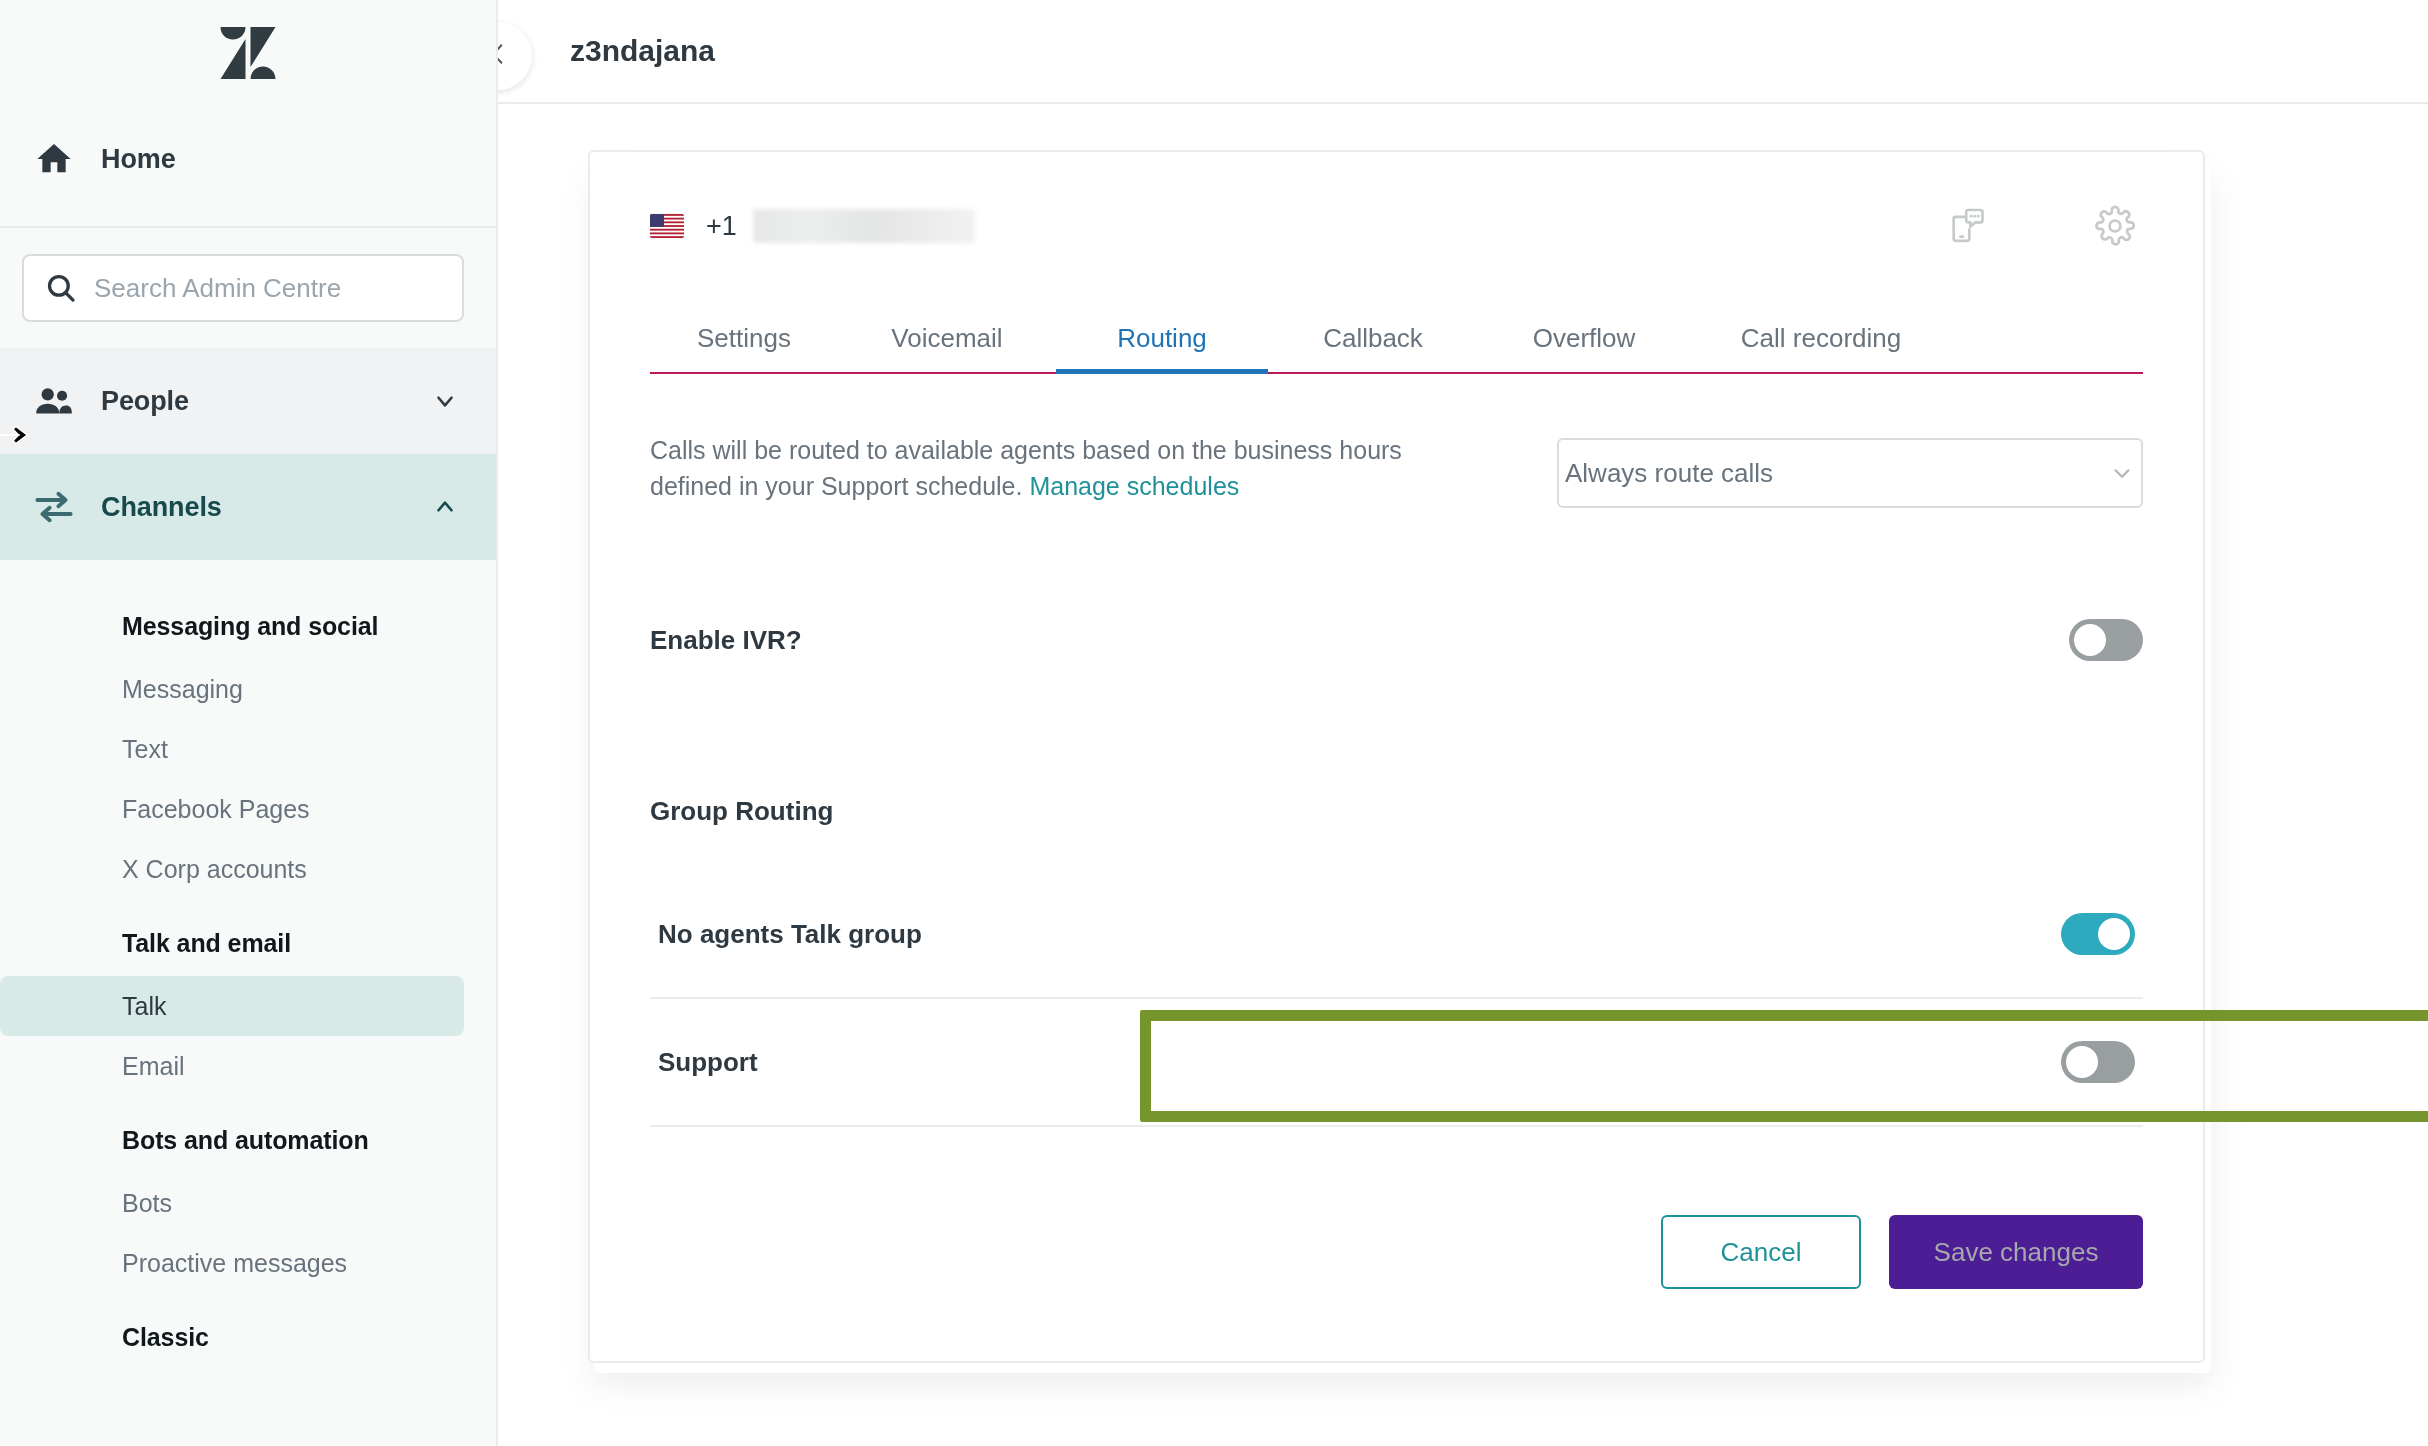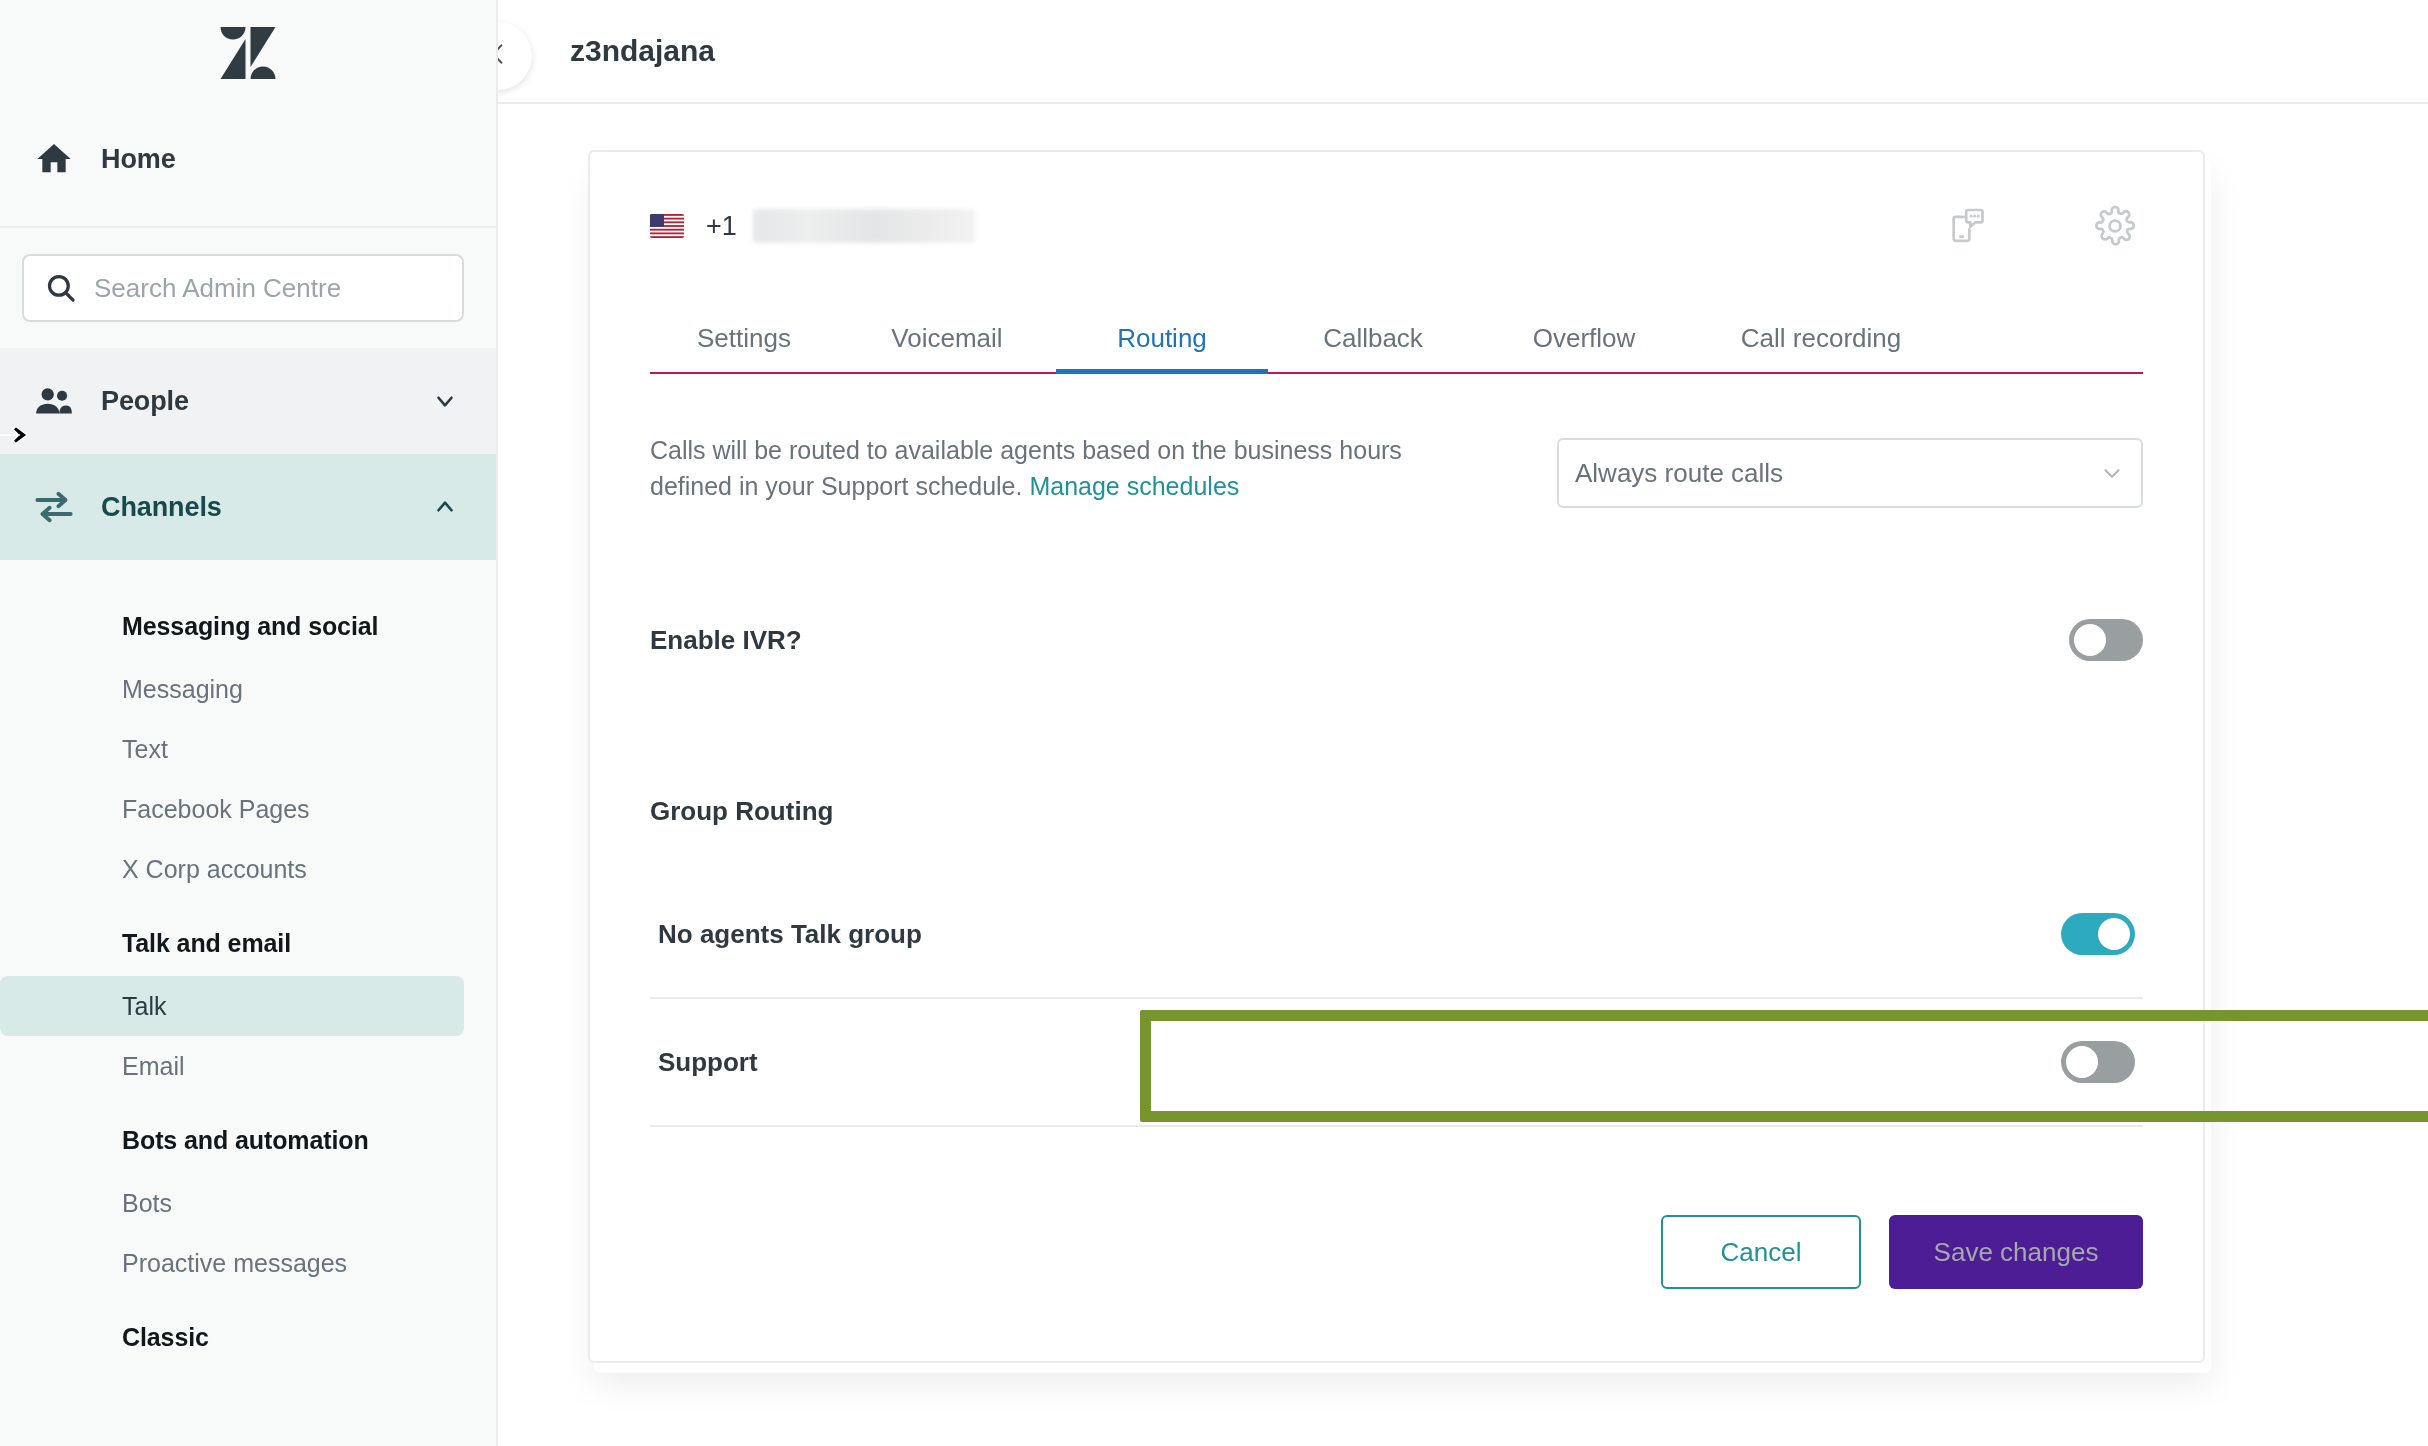--- a/index.html
+++ b/index.html
@@ -196,21 +196,21 @@
   }
   .bh-left { width: 800px; }
   .bh-title { font-size: 27px; font-weight: 700; color: #2f3941; margin-bottom: 18px; }
   .bh-desc { font-size: 25px; color: #68737d; line-height: 1.45; max-width: 760px; }
   .link { color: #1f9299; text-decoration: none; cursor: pointer; }
   .bh-right { flex: 1; display: flex; justify-content: flex-end; padding-top: 6px; }
   .select {
     width: 586px; height: 70px;
     border: 2px solid #d8dcde; border-radius: 6px;
     display: flex; align-items: center;
-    padding: 0 16px;
+    padding: 0 6px;
     background: #ffffff;
     cursor: pointer;
   }
   .select .sval { font-size: 26px; color: #68737d; flex: 1; }
   .select .scaret { width: 26px; height: 26px; }
 
   .ivr-row {
     display: flex; align-items: center;
     height: 72px;
     margin-top: 96px;

